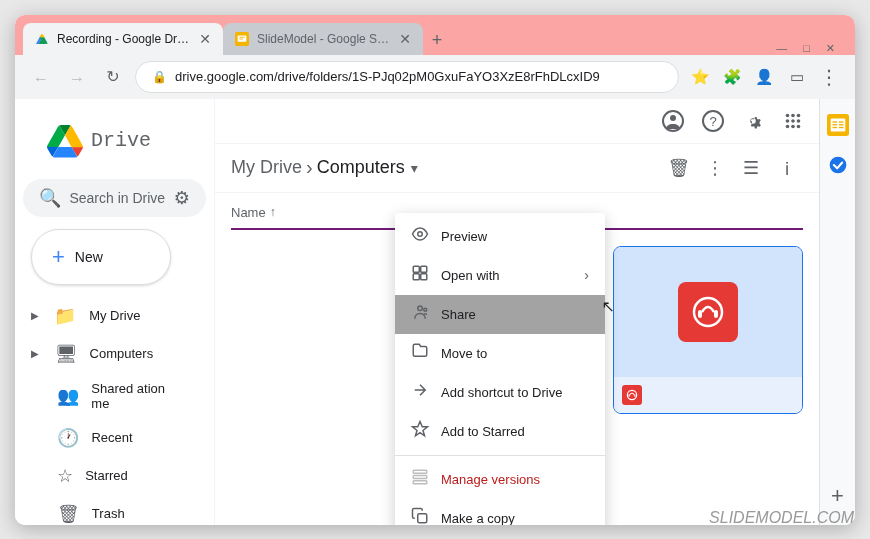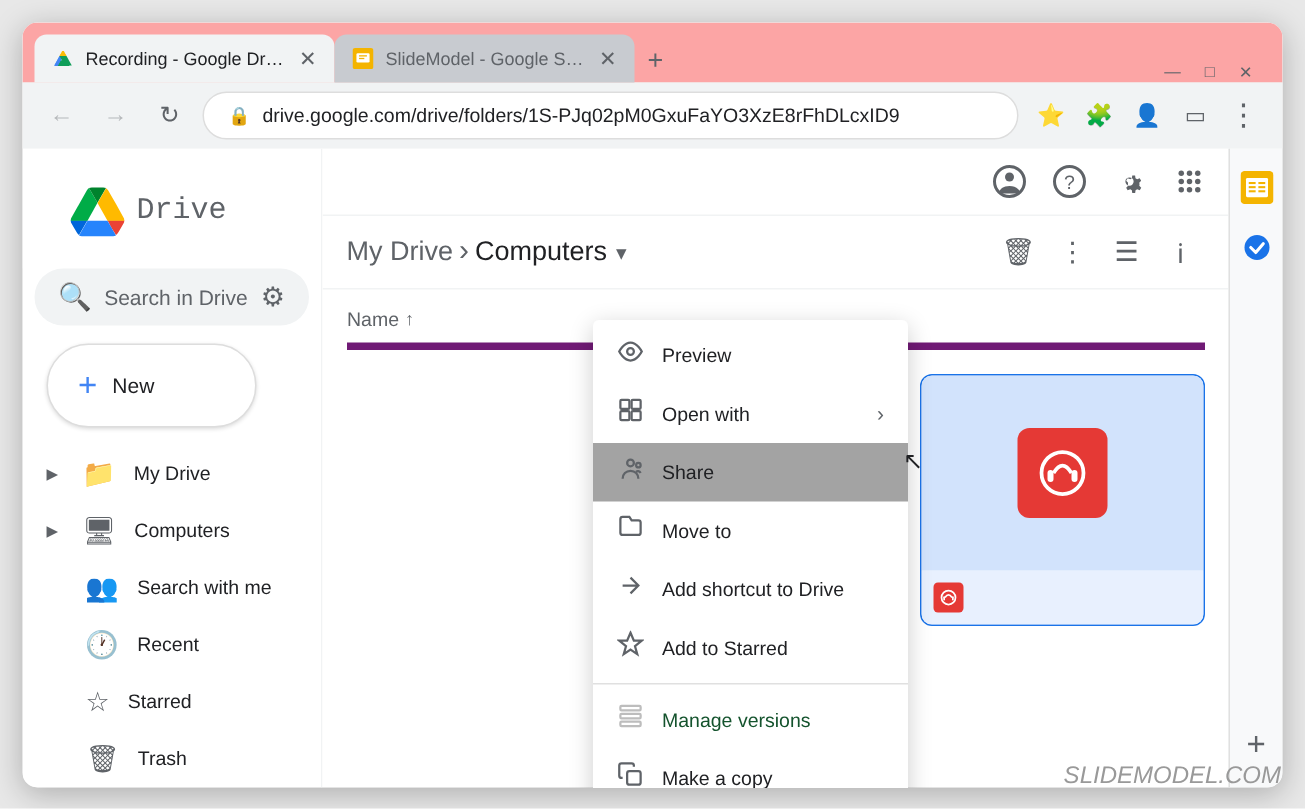--- a/index.html
+++ b/index.html
@@ -285,21 +285,21 @@
       overflow: auto;
       padding: 0 16px;
       position: relative;
     }
     .files-header {
       display: flex;
       align-items: center;
       padding: 12px 0 8px;
       font-size: 13px;
       color: #5f6368;
-      border-bottom: 5px solid #701a75;
+      border-bottom: 2px solid #701a75;
     }
     .files-col-name {
       flex: 1;
       display: flex;
       align-items: center;
       gap: 4px;
     }
     .sort-arrow { font-size: 12px; }
     .file-grid {
       display: flex;
@@ -449,21 +449,21 @@
       display: flex;
       align-items: center;
       gap: 12px;
       padding: 8px 16px;
       font-size: 13px;
       color: #202124;
       cursor: pointer;
       position: relative;
     }
     .menu-item.active-item { background: #a3a3a3; }
-    .menu-item.disabled-item { color: #14532d; cursor: default; }
+    .menu-item.disabled-item { color: #b91c1c; cursor: default; }
     .menu-icon { font-size: 18px; color: #5f6368; flex-shrink: 0; }
     .menu-icon.disabled { color: #bdbdbd; }
     .menu-arrow { margin-left: auto; font-size: 14px; color: #5f6368; }
     .menu-divider { height: 1px; background: #e0e0e0; margin: 4px 0; }
 
     
     .watermark {
       position: absolute;
       bottom: 12px;
       right: 16px;
@@ -579,21 +579,21 @@
         <span>My Drive</span>
       </div>
       <div class="sidebar-item">
         <span class="sidebar-item-toggle">▶</span>
         <span class="item-icon">🖥</span>
         <span>Computers</span>
       </div>
       <div class="sidebar-item">
         <span style="width:14px;display:inline-block;"></span>
         <span class="item-icon">👥</span>
-        <span>Search with me</span>
+        <span>Shared ation me</span>
       </div>
       <div class="sidebar-item">
         <span style="width:14px;display:inline-block;"></span>
         <span class="item-icon">🕐</span>
         <span>Recent</span>
       </div>
       <div class="sidebar-item">
         <span style="width:14px;display:inline-block;"></span>
         <span class="item-icon">☆</span>
         <span>Starred</span>

